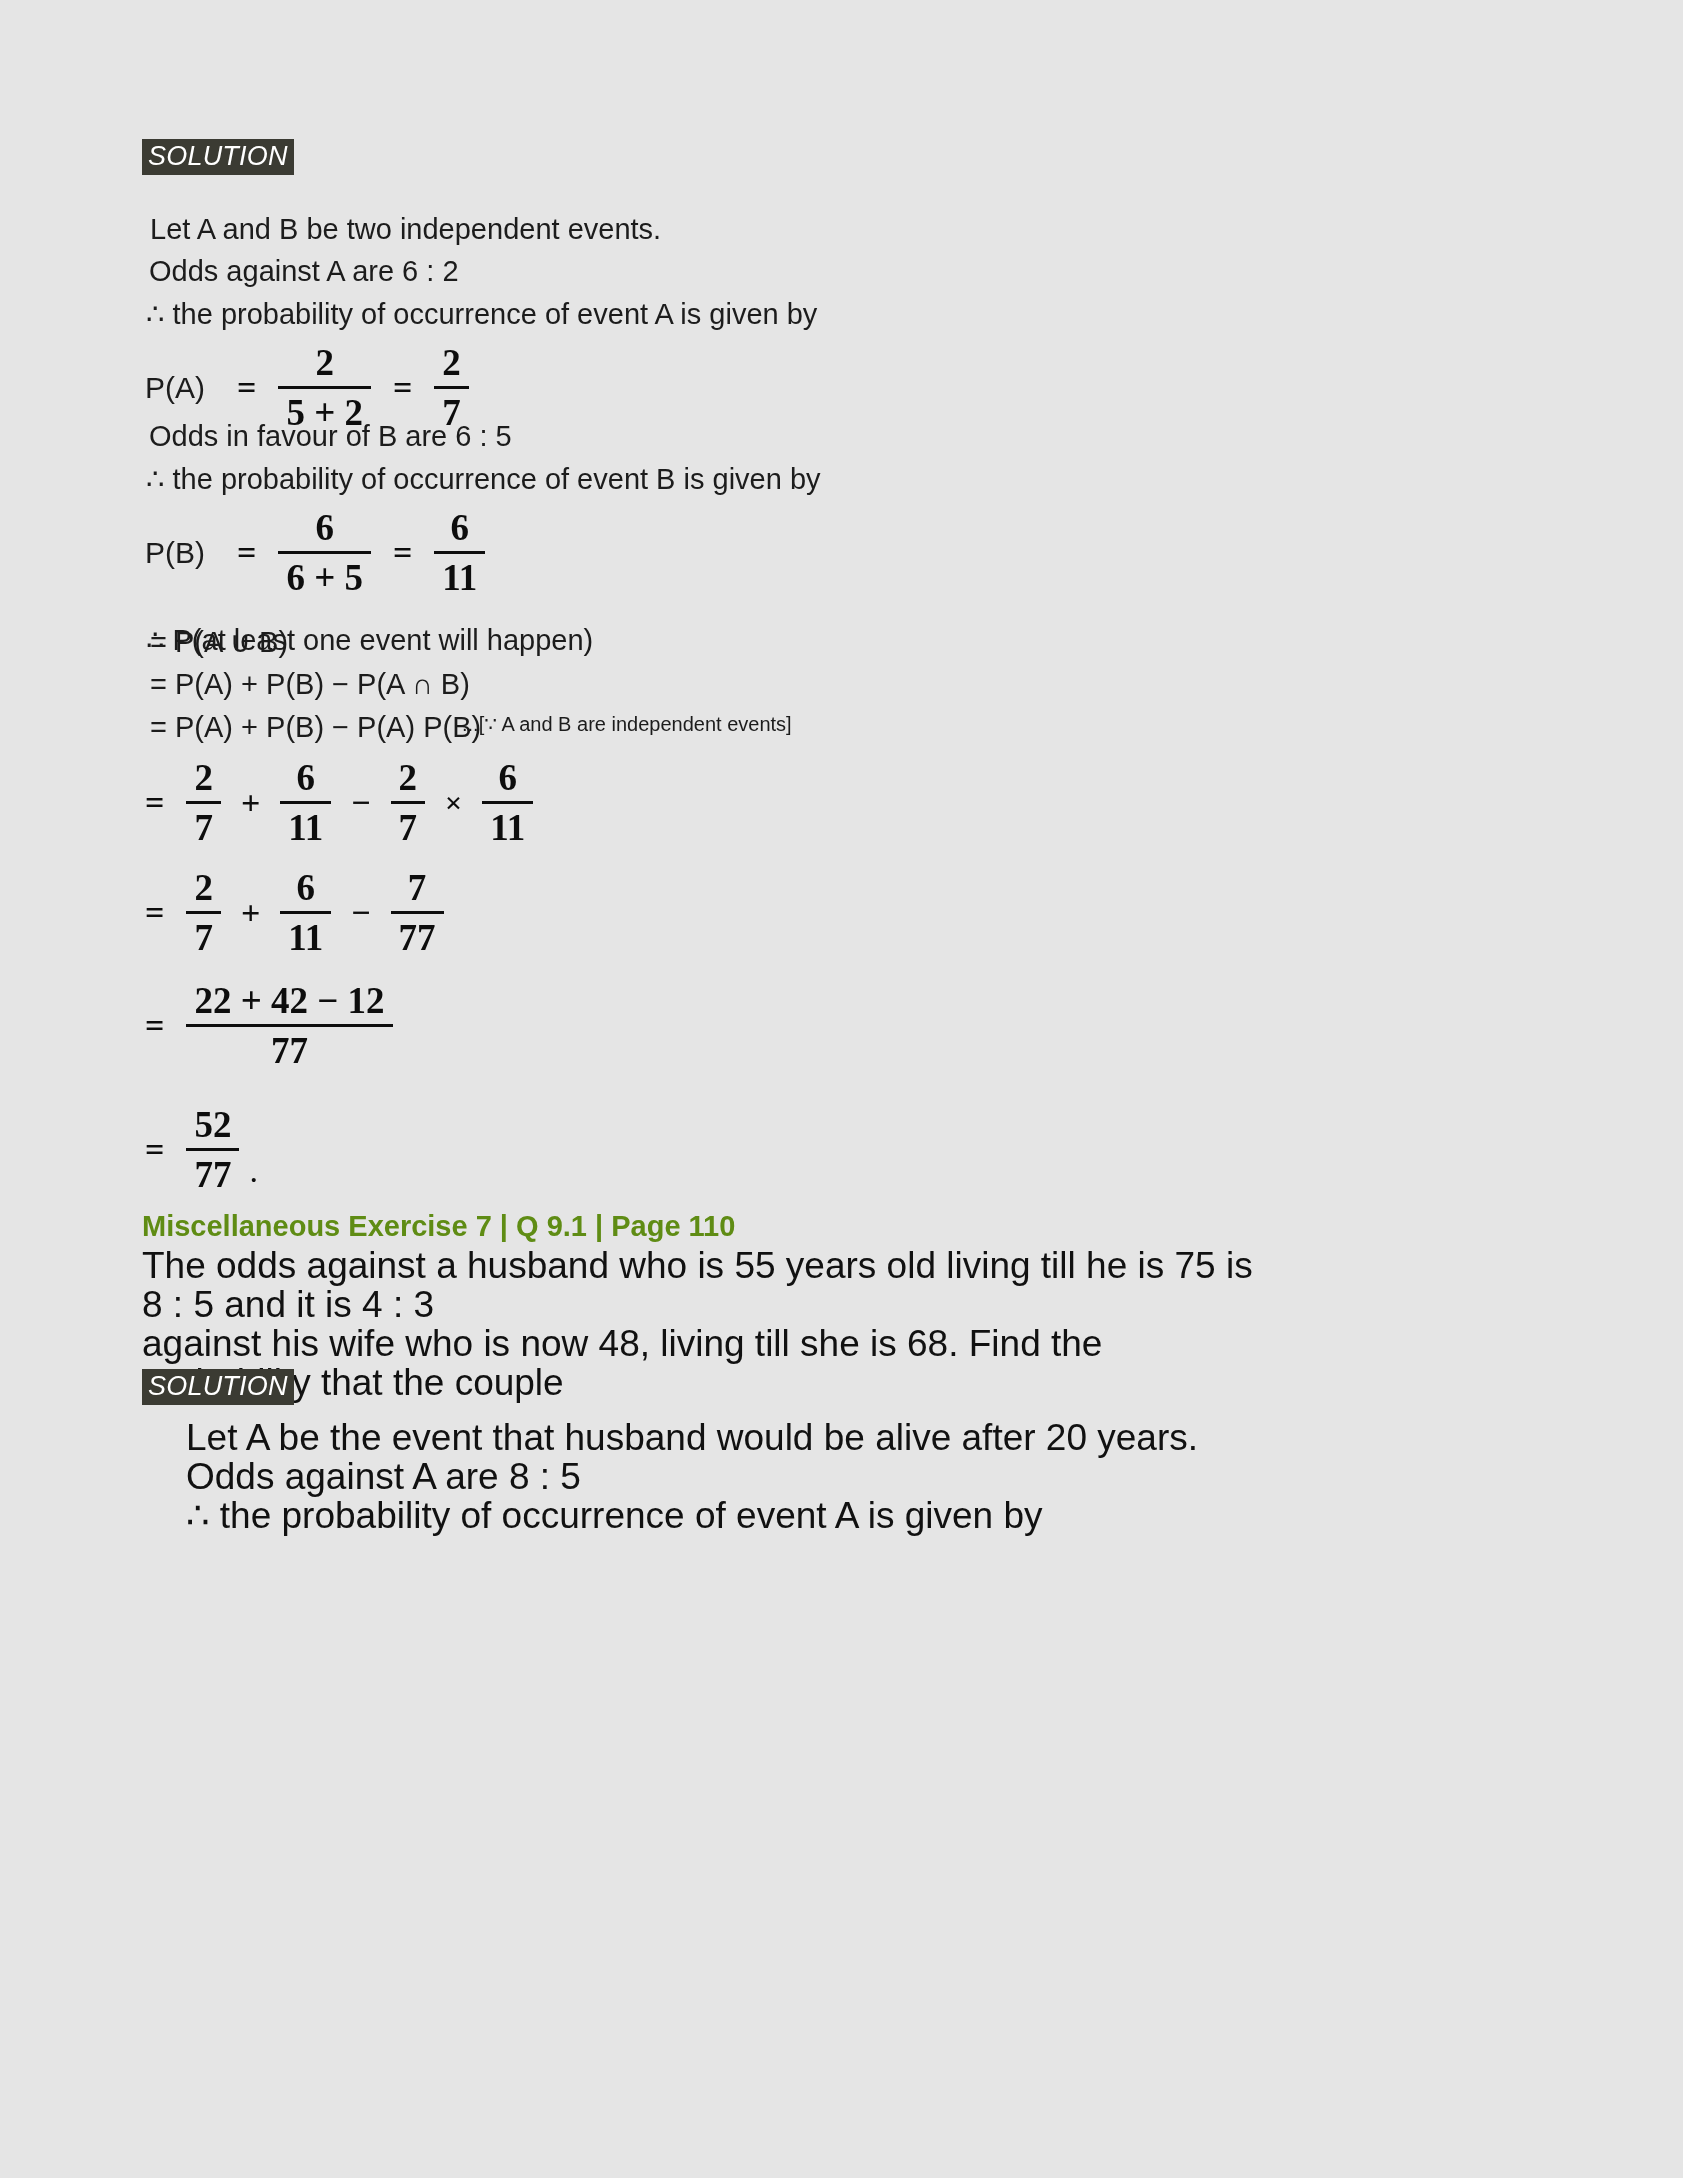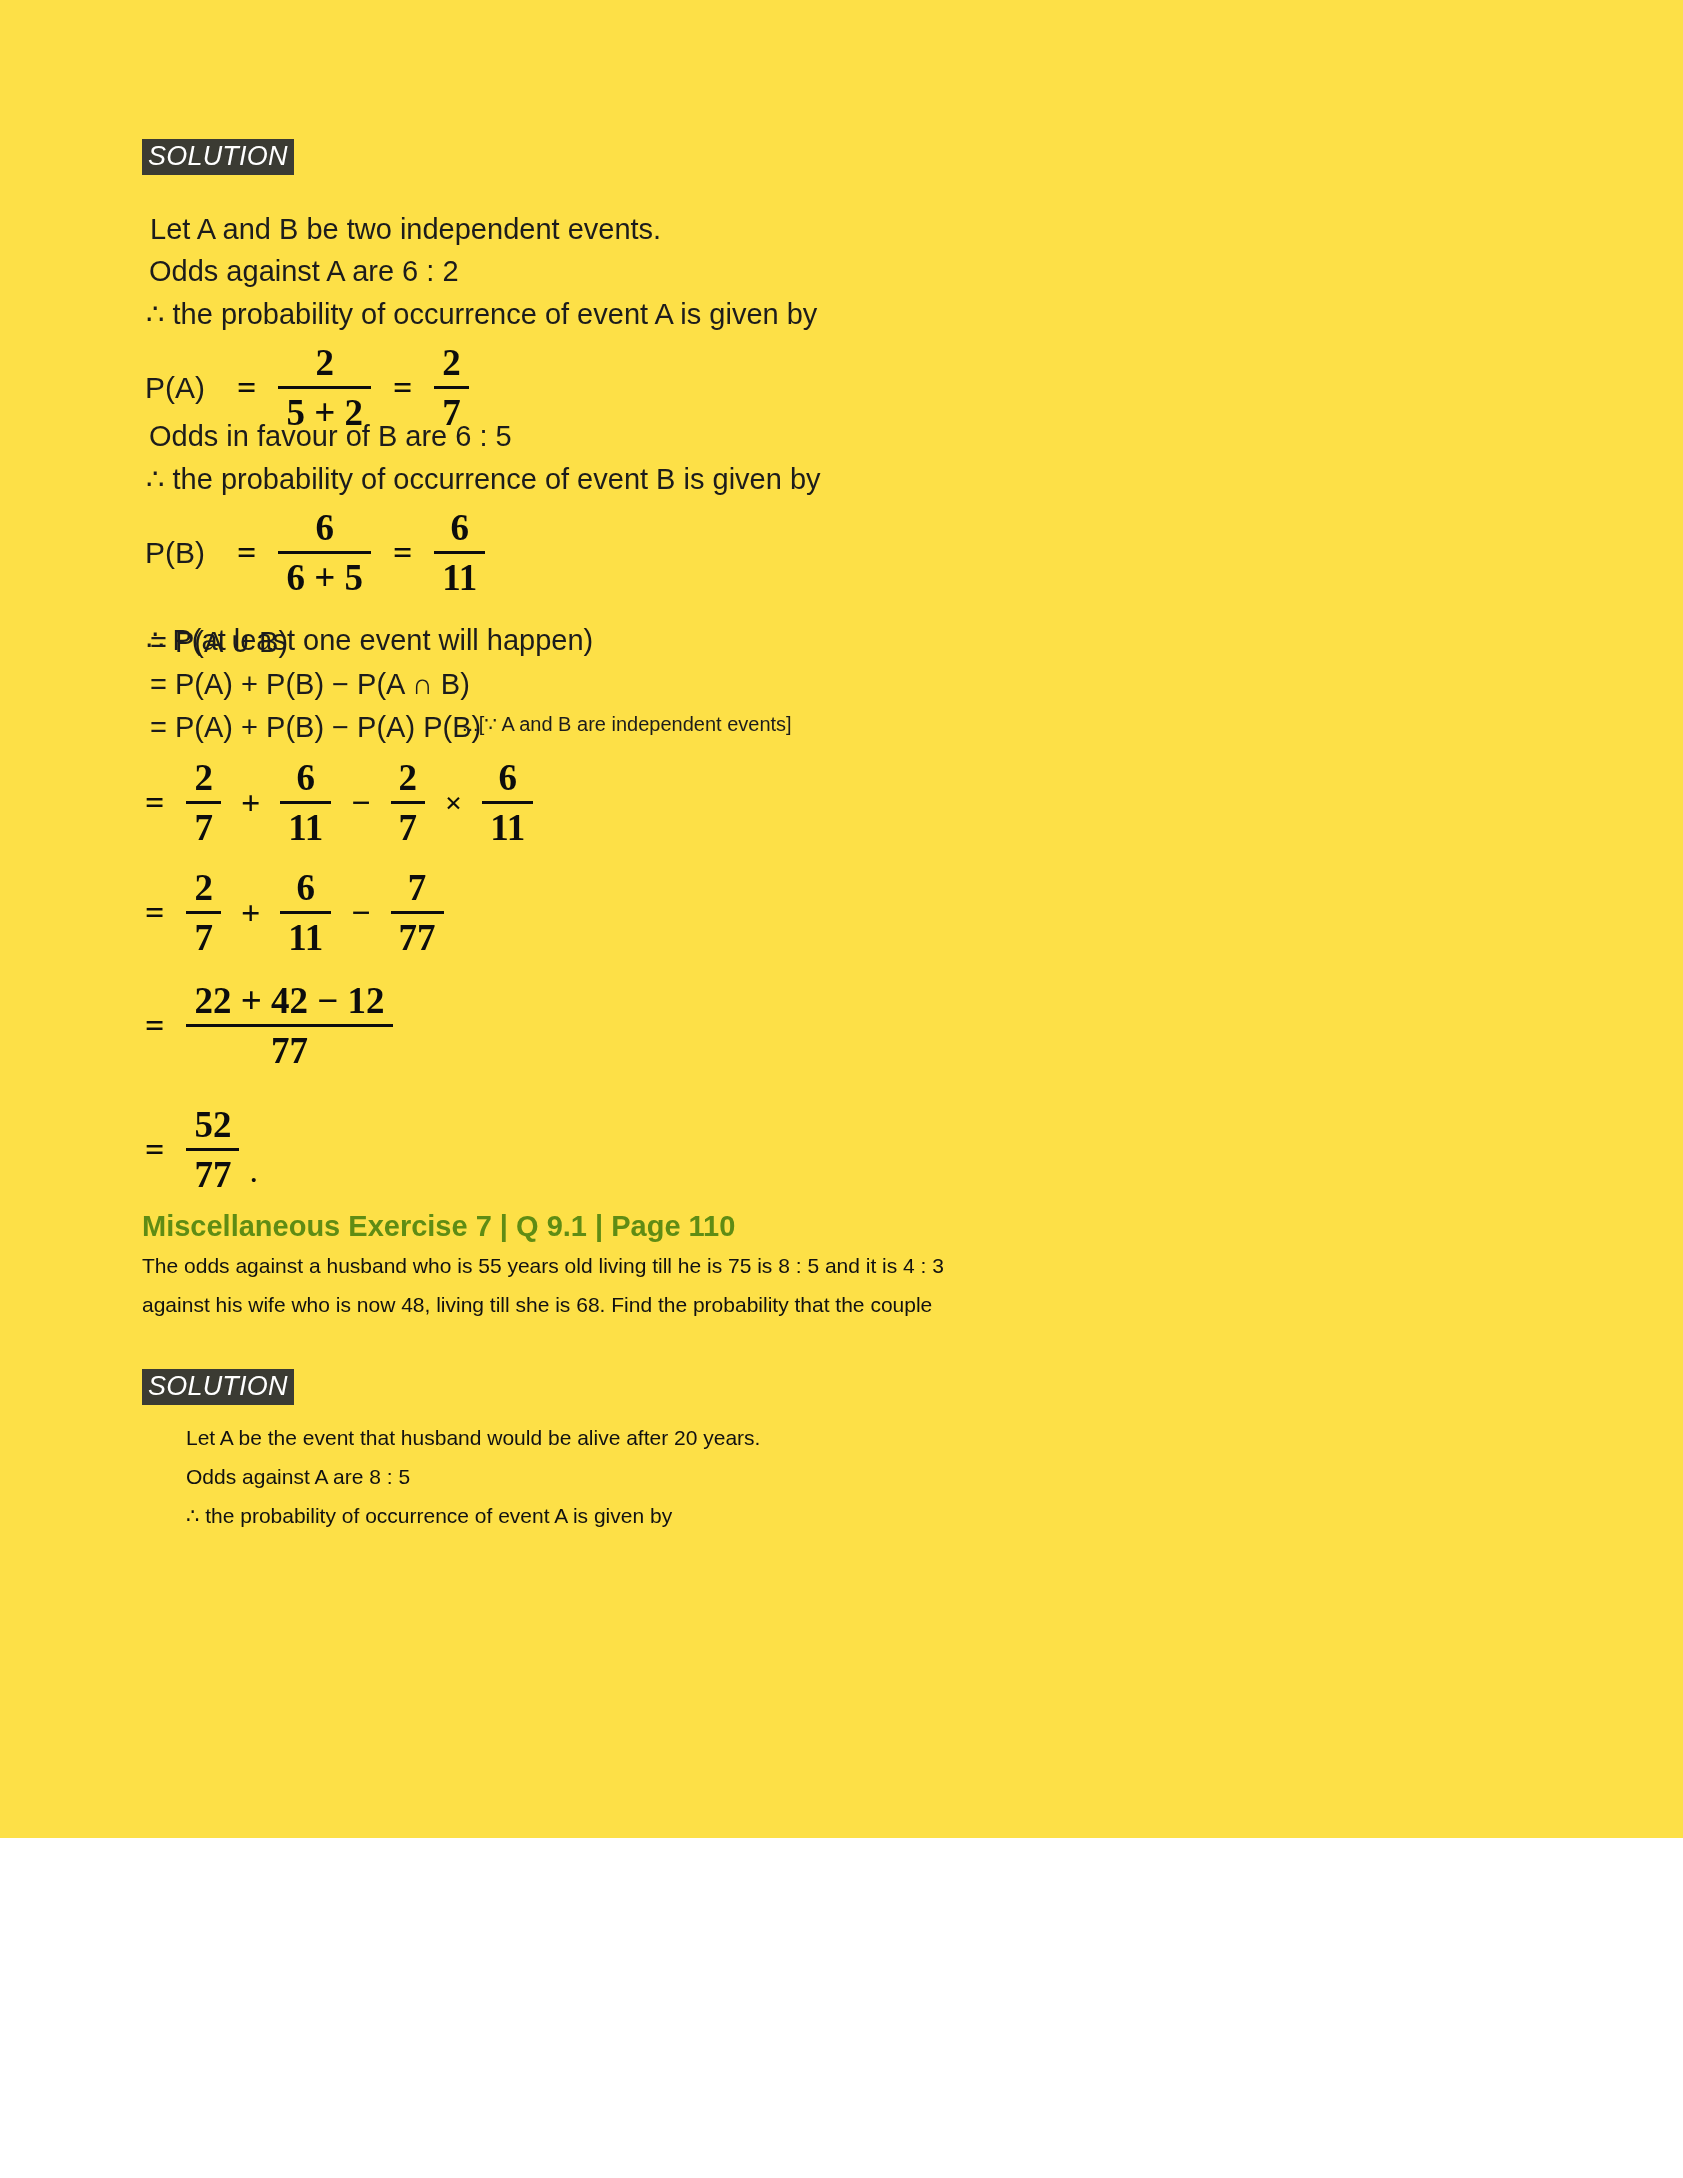--- a/index.html
+++ b/index.html
@@ -13,22 +13,22 @@
     font-family: "Liberation Sans", sans-serif;
     color: #1a1a1a;
     position: relative;
     overflow: hidden;
   }
 
   .page {
     position: absolute;
     left: 0; top: 0;
     width: 1683px;
-    height: 1838px;
-    background: #fde047;
+    height: 2178px;
+    background: #e5e5e5;
   }
 
   
   .solution-tag {
     display: inline-block;
     background: #3b3b33;
     color: #ffffff;
     font-style: italic;
     font-weight: 400;
     font-size: 27px;
@@ -41,21 +41,21 @@
   
   .line {
     font-size: 29px;
     line-height: 1.0;
     color: #1c1c1c;
     font-family: "Liberation Sans", sans-serif;
     white-space: nowrap;
   }
 
   .para {
-    font-size: 21px;
+    font-size: 37px;
     line-height: 39px;
     color: #111;
     font-family: "Liberation Sans", sans-serif;
   }
 
   .green-head {
     font-size: 29px;
     font-weight: bold;
     color: #5f8c14;
     font-family: "Liberation Sans", sans-serif;

